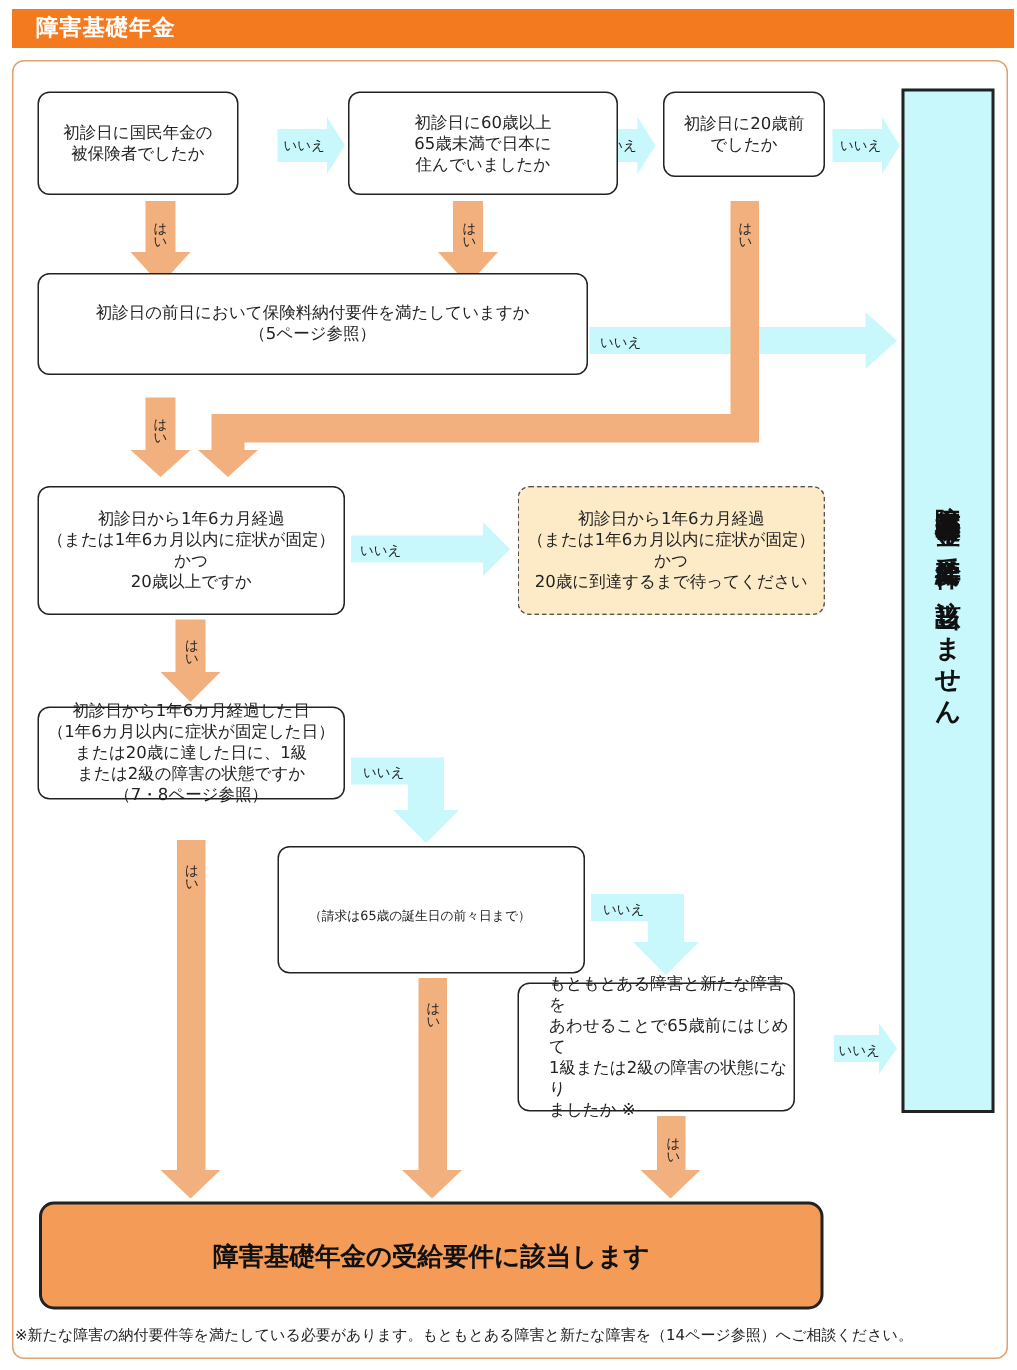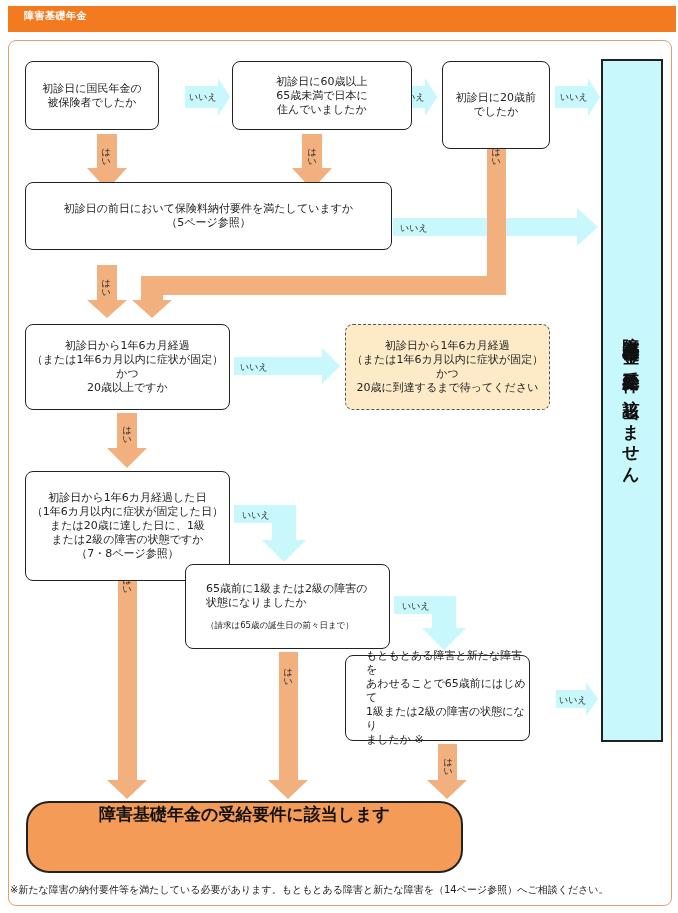--- a/index.html
+++ b/index.html
@@ -1,32 +1,32 @@
 <!DOCTYPE html>
 <html><head>
 <meta charset="utf-8">
 <style>
   html, body { margin:0; padding:0; }
   body { width:678px; height:913px; background:#ffffff; position:relative; overflow:hidden;
          font-family:"DejaVu Sans", sans-serif; color:#222; }
   .header { position:absolute; left:8px; top:6px; width:668px; height:26px; background:#f47a20; }
-  .header-title { position:absolute; left:16px; top:3px; color:#ffffff; font-weight:bold; font-size:10px; letter-spacing:0.5px; }
+  .header-title { position:absolute; left:16px; top:3px; color:#ffffff; font-weight:bold; font-size:15px; letter-spacing:0.5px; }
   .frame { position:absolute; left:8px; top:40px; width:664px; height:866px; border:1.5px solid #e0a070;
            border-radius:8px; box-sizing:border-box; }
   .box { position:absolute; background:#fff; border:1.5px solid #222; border-radius:8px; box-sizing:border-box;
          font-size:11px; line-height:14px; display:flex; align-items:center; justify-content:center; text-align:center; }
   .box.left { justify-content:flex-start; text-align:left; padding-left:20px; }
   .box .inner { white-space:pre-line; }
   .box.wait { background:#fdebc8; border:1px dashed #555; }
   .small { font-size:8.5px; display:block; margin-top:8px; }
   .nobox { position:absolute; background:#c8f8fb; border:2px solid #222; box-sizing:border-box;
            display:flex; align-items:center; justify-content:center; }
   .nobox-text { writing-mode:vertical-rl; font-weight:bold; font-size:17px; letter-spacing:2px; color:#111; }
-  .yesbox { position:absolute; left:26px; top:801px; width:437px; height:72px; background:#f49b58; border:2px solid #222;
-            border-radius:23px; box-sizing:border-box; display:flex; justify-content:center; }
+  .yesbox { position:absolute; left:26px; top:801px; width:523px; height:72px; background:#f49b58; border:2px solid #222;
+            border-radius:10px; box-sizing:border-box; display:flex; align-items:center; justify-content:center; }
   .yesbox-text { font-weight:bold; font-size:17px; color:#111; }
   .note { position:absolute; left:10px; top:883px; font-size:10px; color:#222; white-space:nowrap; }
   svg.arrows { position:absolute; left:0; top:0; }
   .lbl { position:absolute; font-size:9px; font-weight:normal; color:#222; }
   .lbl.v { writing-mode:vertical-rl; line-height:10px; }
 </style>
 </head>
 <body>
 
 <div class="header">
@@ -75,50 +75,49 @@
 
 <div class="box" style="left:25px;top:61px;width:134px;height:69px;">
   <span class="inner">初診日に国民年金の
 被保険者でしたか</span>
 </div>
 <div class="box" style="left:232px;top:61px;width:180px;height:69px;">
   <span class="inner">初診日に60歳以上
 65歳未満で日本に
 住んでいましたか</span>
 </div>
-<div class="box" style="left:442px;top:61px;width:108px;height:88px;">
+<div class="box" style="left:442px;top:61px;width:108px;height:57px;">
   <span class="inner">初診日に20歳前
 でしたか</span>
 </div>
 <div class="box" style="left:25px;top:182px;width:367px;height:68px;">
   <span class="inner">初診日の前日において保険料納付要件を満たしていますか
 （5ページ参照）</span>
 </div>
 <div class="box" style="left:25px;top:324px;width:205px;height:86px;">
   <span class="inner">初診日から1年6カ月経過
 （または1年6カ月以内に症状が固定）
 かつ
 20歳以上ですか</span>
 </div>
 <div class="box wait" style="left:345px;top:324px;width:205px;height:86px;">
   <span class="inner">初診日から1年6カ月経過
 （または1年6カ月以内に症状が固定）
 かつ
 20歳に到達するまで待ってください</span>
 </div>
-<div class="box" style="left:25px;top:471px;width:205px;height:110px;">
+<div class="box" style="left:25px;top:471px;width:205px;height:62px;">
   <span class="inner">初診日から1年6カ月経過した日
 （1年6カ月以内に症状が固定した日）
 または20歳に達した日に、1級
 または2級の障害の状態ですか
 （7・8ページ参照）</span>
 </div>
 <div class="box left" style="left:185px;top:564px;width:205px;height:85px;">
-  <span class="inner"><span>65歳前に1級または2級の障害の
-状態になりましたか</span><span class="small">（請求は65歳の誕生日の前々日まで）</span></span>
+  <span class="inner"><span class="small">（請求は65歳の誕生日の前々日まで）</span></span>
 </div>
 <div class="box left" style="left:345px;top:655px;width:185px;height:86px;">
   <span class="inner">もともとある障害と新たな障害を
 あわせることで65歳前にはじめて
 1級または2級の障害の状態になり
 ましたか ※</span>
 </div>
 
 <div class="nobox" style="left:601px;top:59px;width:62px;height:683px;">
   <span class="nobox-text">障害基礎年金の受給要件に該当しません</span>

